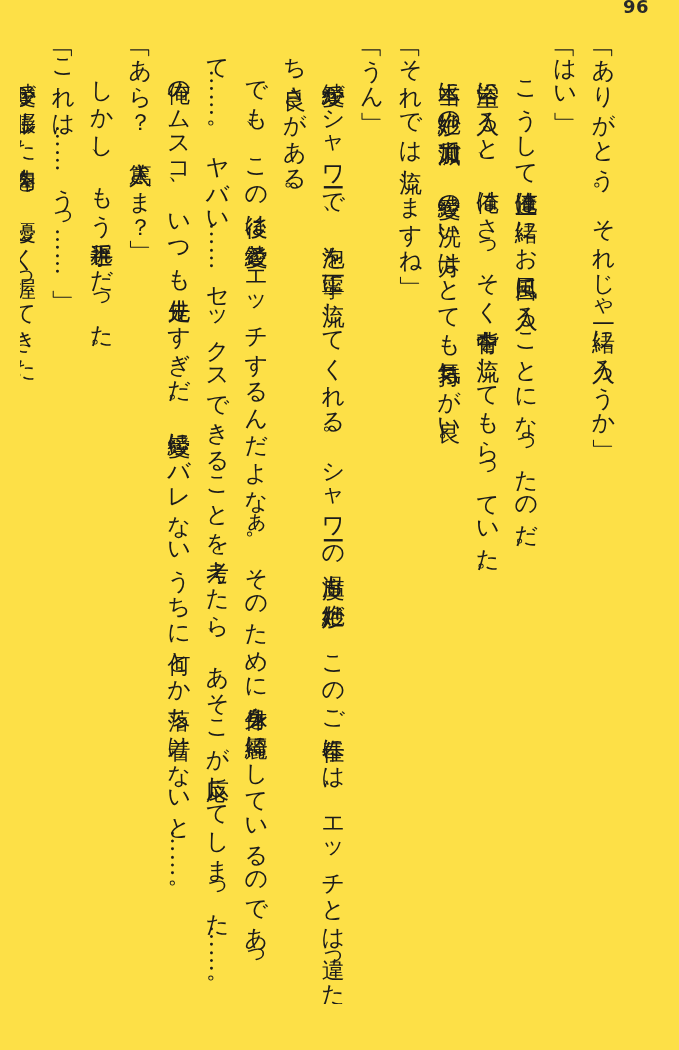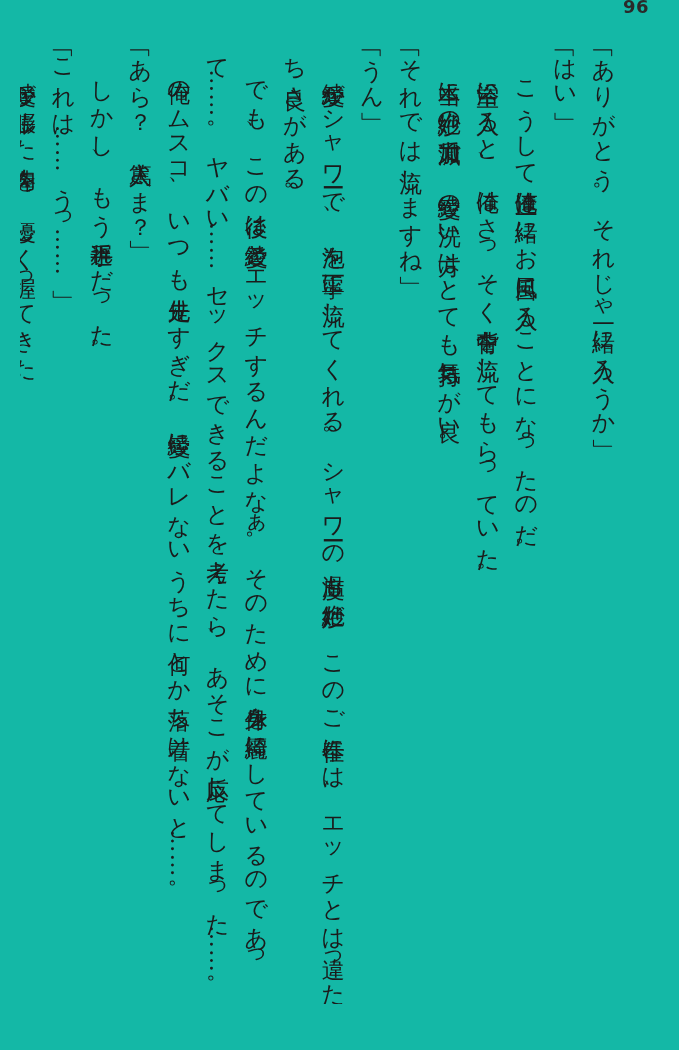--- a/index.html
+++ b/index.html
@@ -4,21 +4,21 @@
 <style>
   html, body {
     margin: 0;
     padding: 0;
     background: #ffffff;
   }
   .page {
     position: relative;
     width: 679px;
     height: 1050px;
-    background: #14b8a6;
+    background: #fde047;
     overflow: hidden;
     font-family: "DejaVu Serif", "Liberation Serif", serif;
   }
   .page-number {
     position: absolute;
     top: -4px;
     right: 30px;
     font-family: "DejaVu Sans", "Liberation Sans", sans-serif;
     font-size: 18px;
     font-weight: bold;

